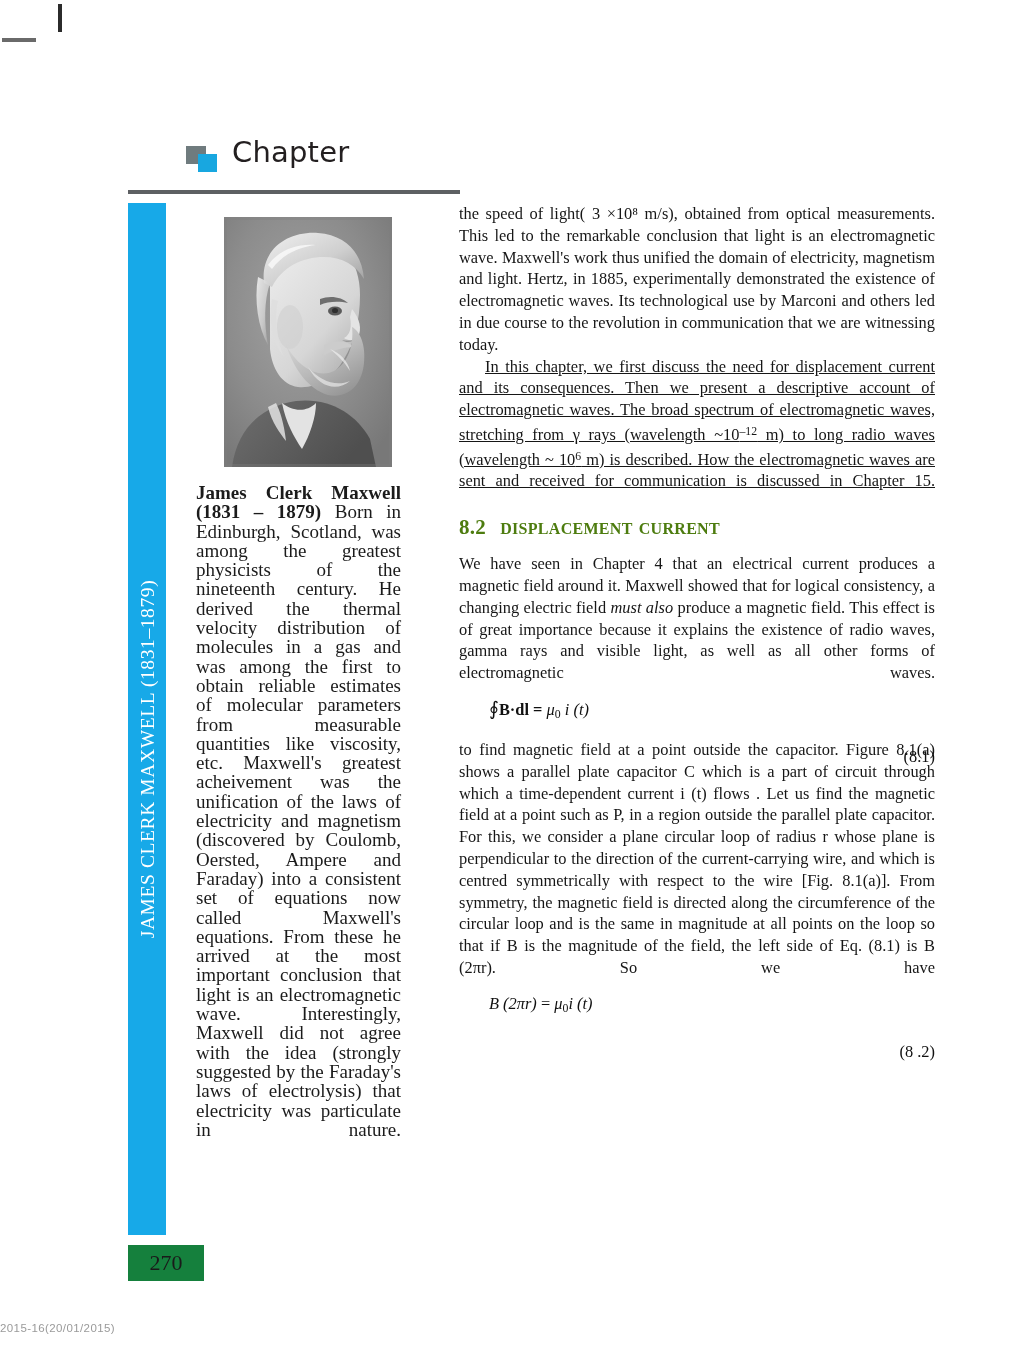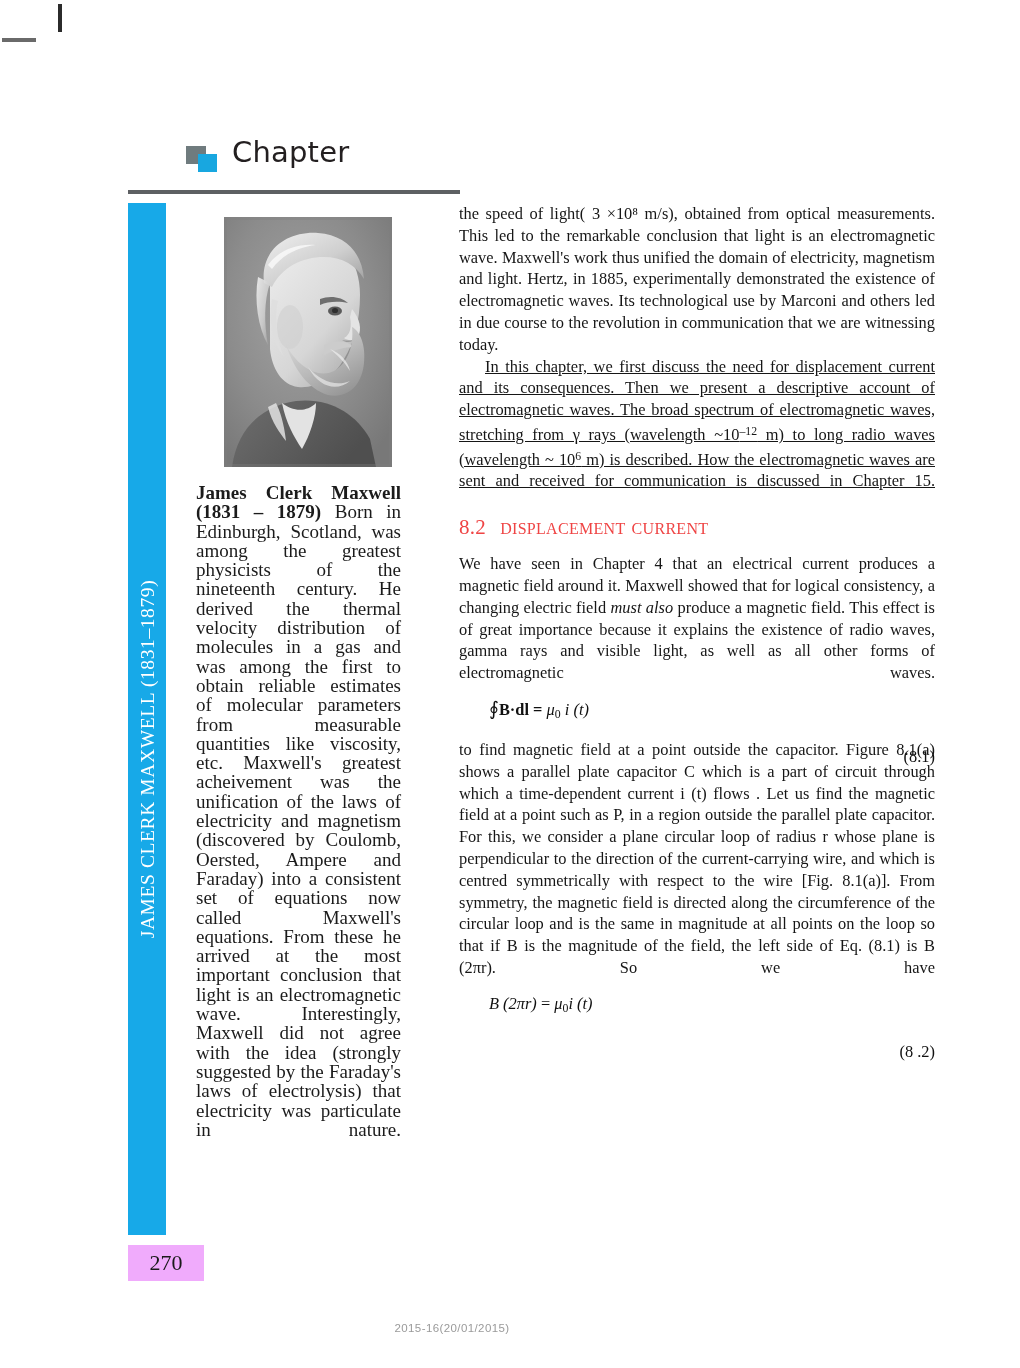--- a/index.html
+++ b/index.html
@@ -104,21 +104,21 @@
     font-size: 19.5px;
     letter-spacing: 0.6px;
     white-space: nowrap;
   }
   .pagenum-box {
     position: absolute;
     left: 0px;
     top: 1042px;
     width: 76px;
     height: 36px;
-    background: #f0abfc;
+    background: #15803d;
   }
   .pagenum-box span {
     display: block;
     text-align: center;
     line-height: 36px;
     font-size: 22px;
     color: #1a1a1a;
     font-family: "Liberation Serif", "DejaVu Serif", serif;
   }
 
@@ -167,22 +167,22 @@
     text-align-last: left;
     color: #161616;
   }
   #main p.indent { text-indent: 26px; text-decoration: underline; }
   #main p.justify-all { text-align-last: justify; }
 
   h2.section-head {
     margin: 22px 0 13px 0;
     font-family: "Liberation Serif", "DejaVu Serif", serif;
     font-size: 21px;
-    font-weight: 400;
-    color: #ef4444;
+    font-weight: 700;
+    color: #4d7c0f;
     letter-spacing: 0.3px;
   }
   h2.section-head .num { margin-right: 14px; }
   h2.section-head .caps {
     font-variant: small-caps;
     text-transform: lowercase;
     font-size: 23px;
   }
 
   .equation {
@@ -204,21 +204,21 @@
   sub { font-size: 0.72em; vertical-align: -0.25em; }
   sup { font-size: 0.72em; vertical-align: 0.42em; }
   .oint { font-size: 19px; }
 
   
   #footer {
     position: absolute;
     left: 0;
     top: 1322px;
     width: 1020px;
-    text-align: center;
+    text-align: left;
     padding-right: 116px;
     box-sizing: border-box;
     font-family: "Liberation Sans", "DejaVu Sans", sans-serif;
     font-size: 11.5px;
     color: #9a9a9a;
     letter-spacing: 0.4px;
   }
 </style>
 </head>
 <body>

